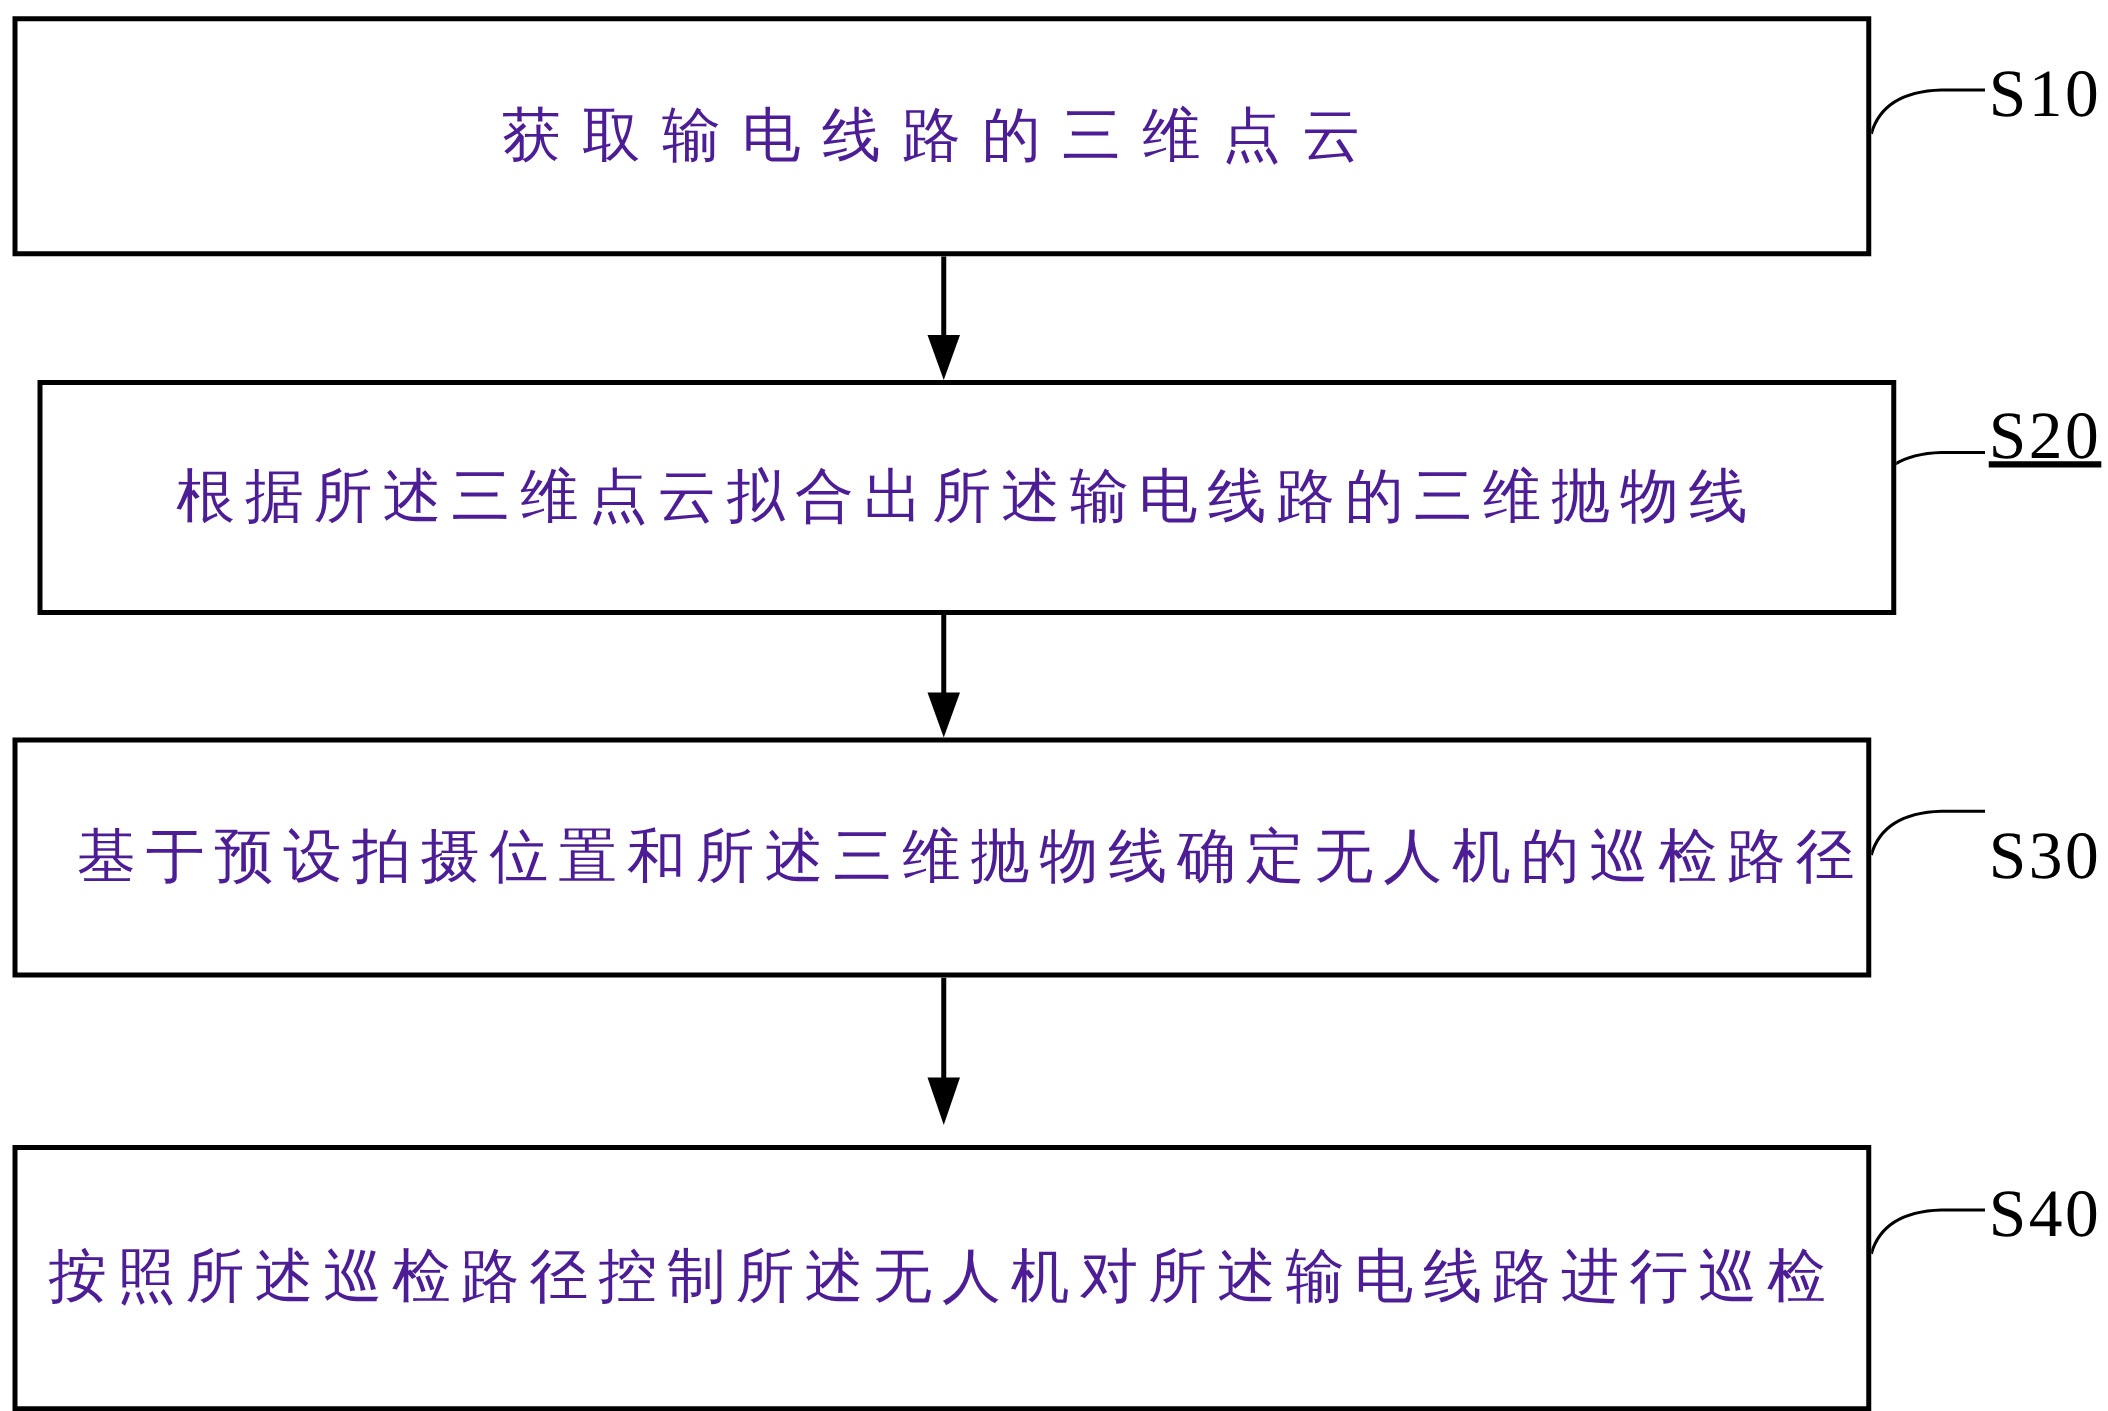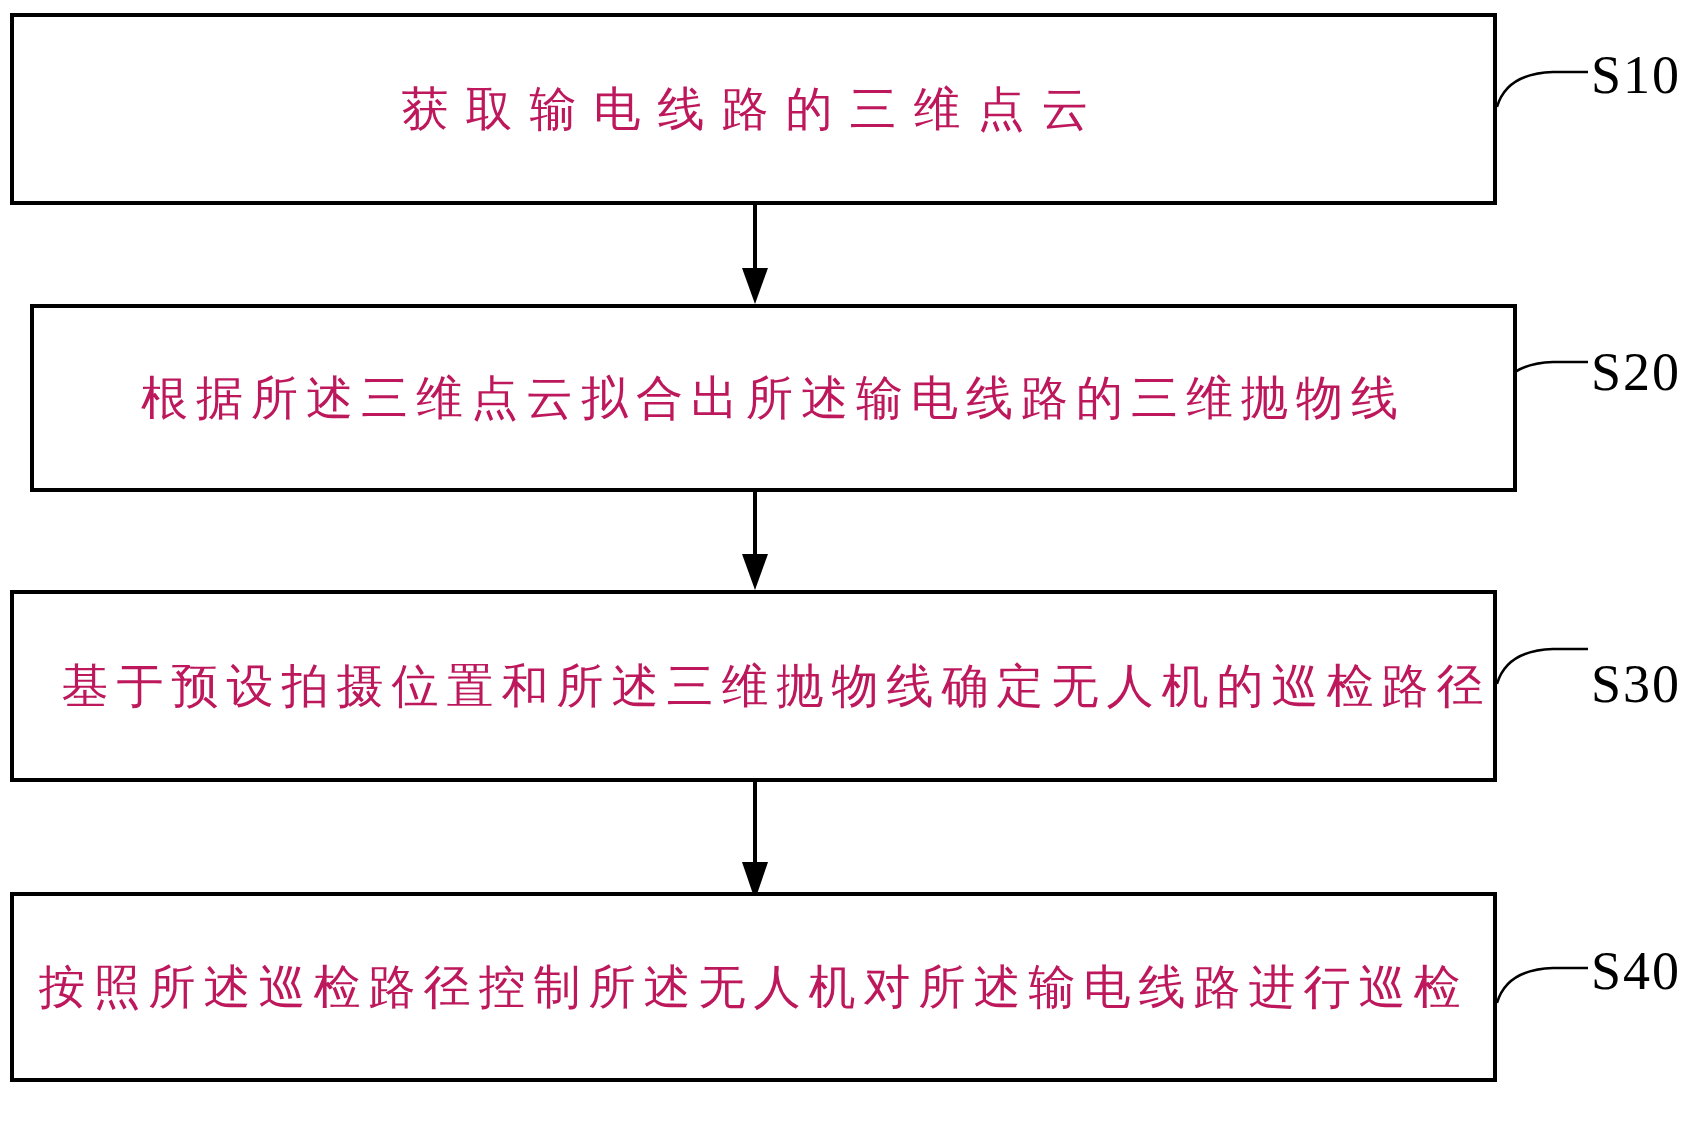--- a/index.html
+++ b/index.html
@@ -30,44 +30,44 @@
     border: 4px solid #000000;
     box-sizing: border-box;
     background: #ffffff;
     display: flex;
     align-items: center;
     justify-content: center;
   }
   .box-1 { top: 13px;  height: 192px; }
   .box-2 { top: 304px; height: 188px; margin-left: 20px; }
   .box-3 { top: 590px; height: 192px; padding-left: 46px; }
-  .box-4 { top: 892px; height: 190px; }
+  .box-4 { top: 916px; height: 213px; }
   .step-text {
     font-size: 47px;
     line-height: 1.2;
-    color: #be185d;
+    color: #4c1d95;
     letter-spacing: 8px;
     white-space: nowrap;
     text-align: center;
   }
   .wide-spacing {
     letter-spacing: 17px;
   }
   .step-label {
     position: absolute;
     left: 1591px;
     transform: translateY(-50%);
     font-size: 54px;
     color: #000000;
     letter-spacing: 2px;
     white-space: nowrap;
     font-family: "Liberation Serif", serif;
   }
   .label-1 { top: 75px; font-family: Liberation Serif, serif; }
-  .label-2 { top: 372px; }
+  .label-2 { top: 348px; text-decoration: underline; }
   .label-3 { top: 684px; }
   .label-4 { top: 971px; }
 </style>
 </head>
 <body>
 
 <div class="canvas">
 
   <svg class="connector-layer" width="1686" height="1129" viewBox="0 0 1686 1129" xmlns="http://www.w3.org/2000/svg">
 

